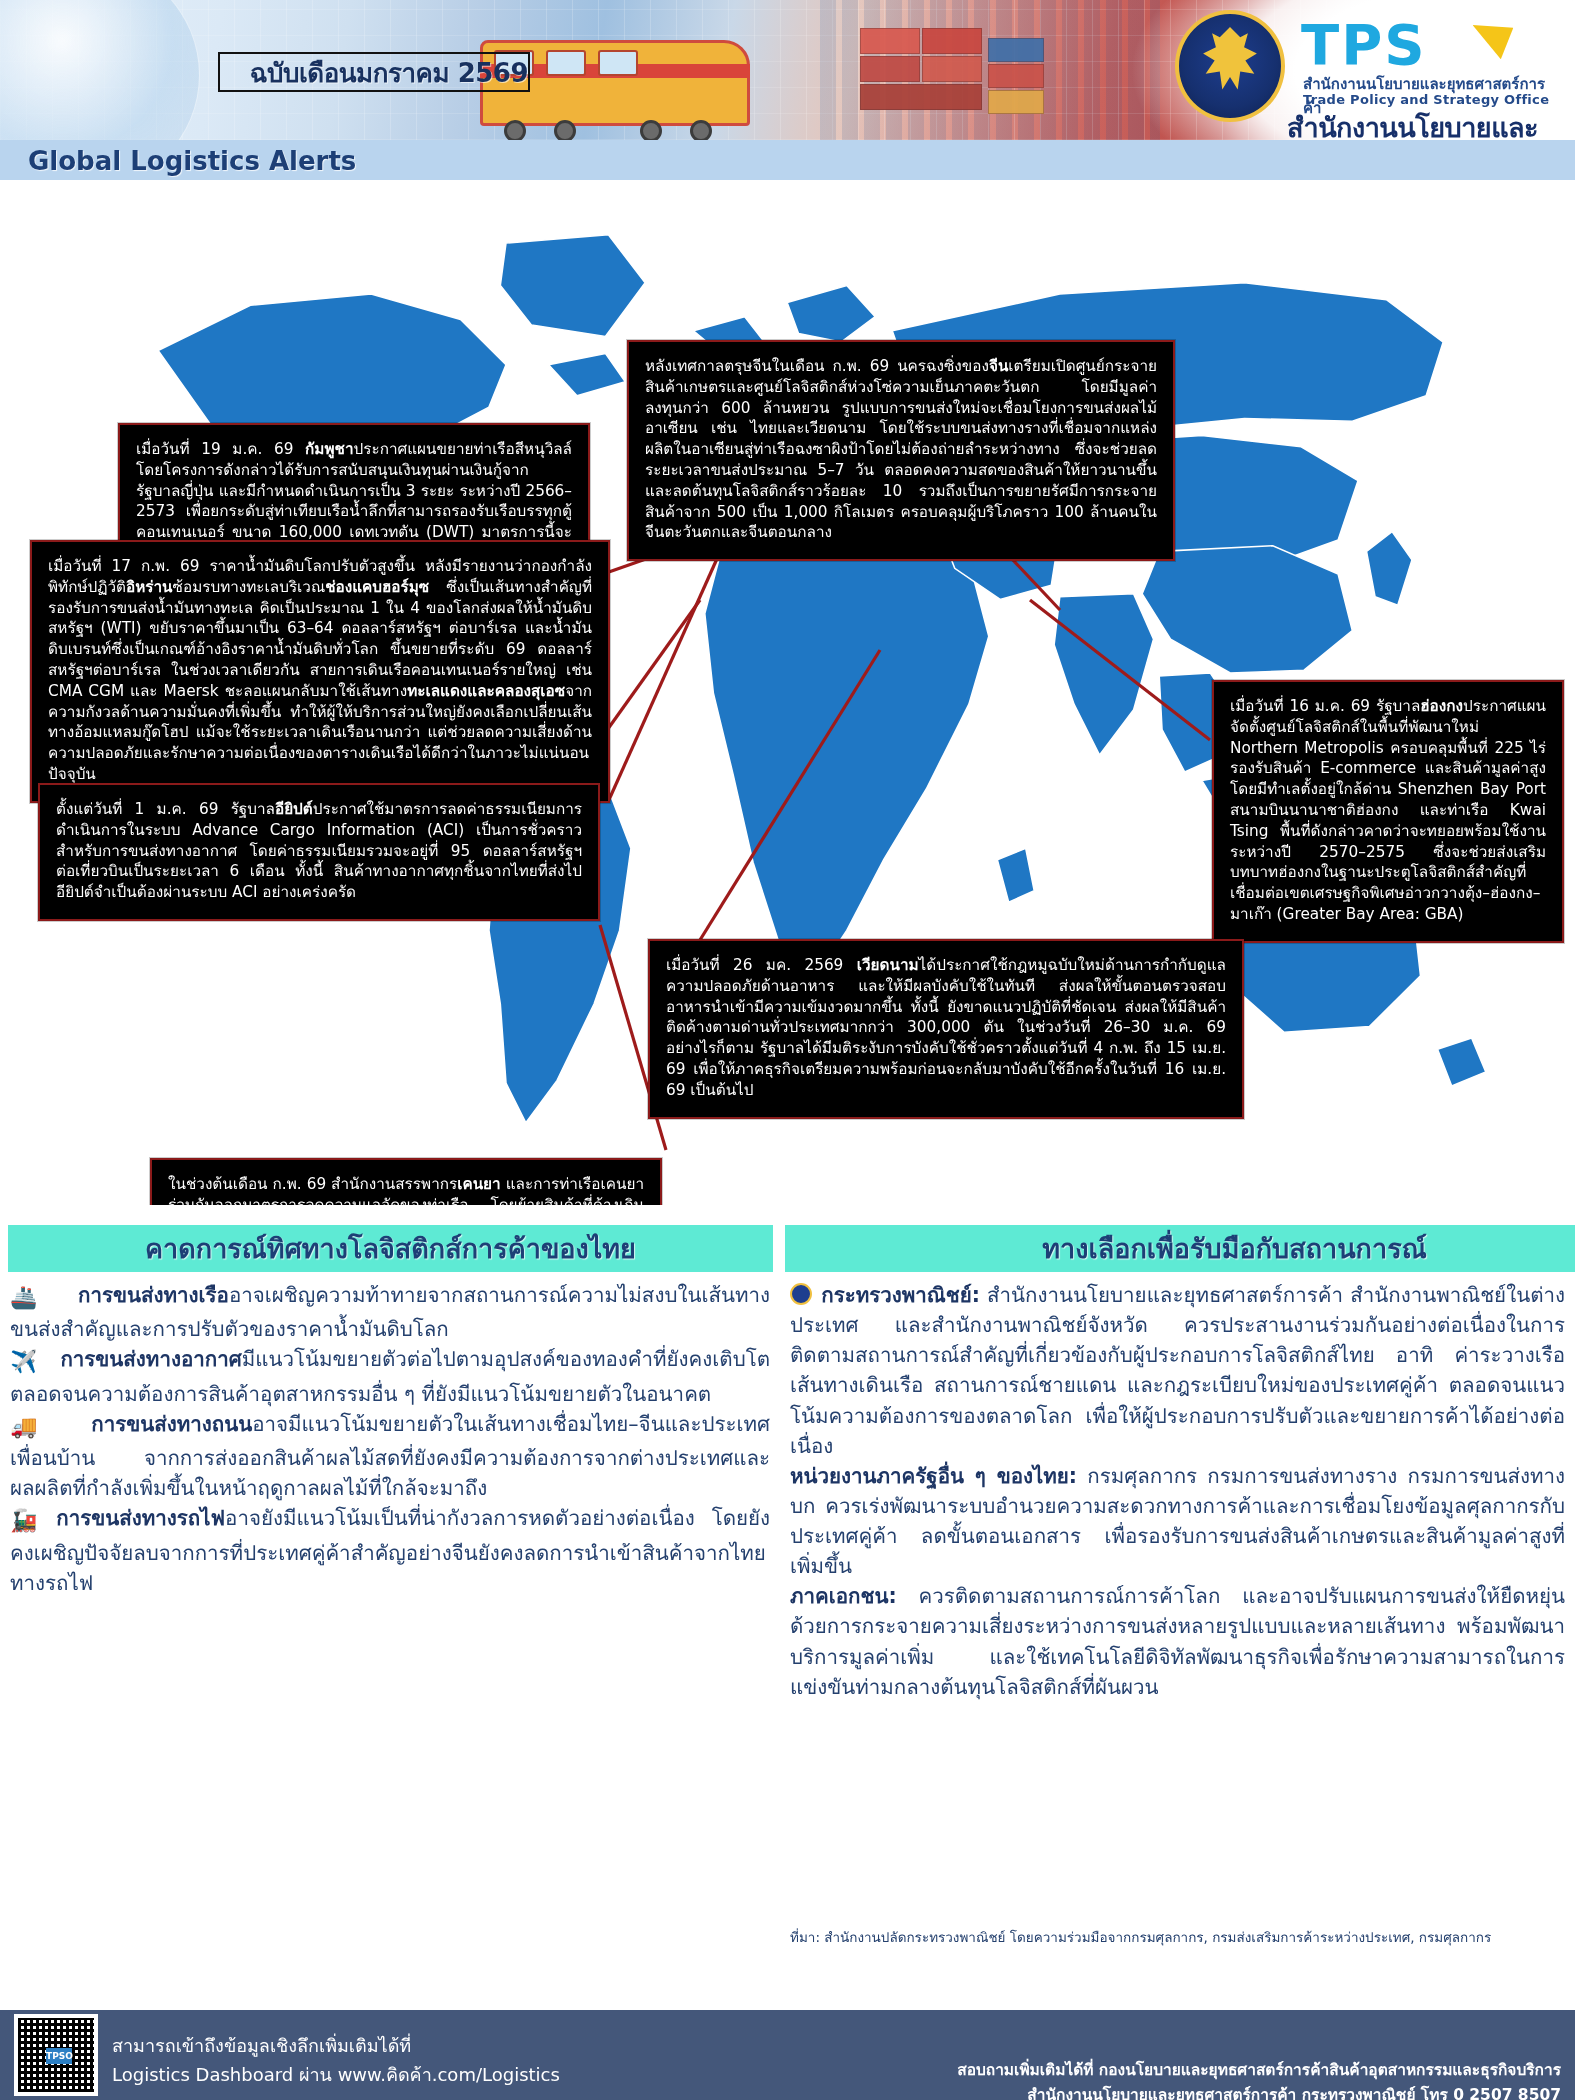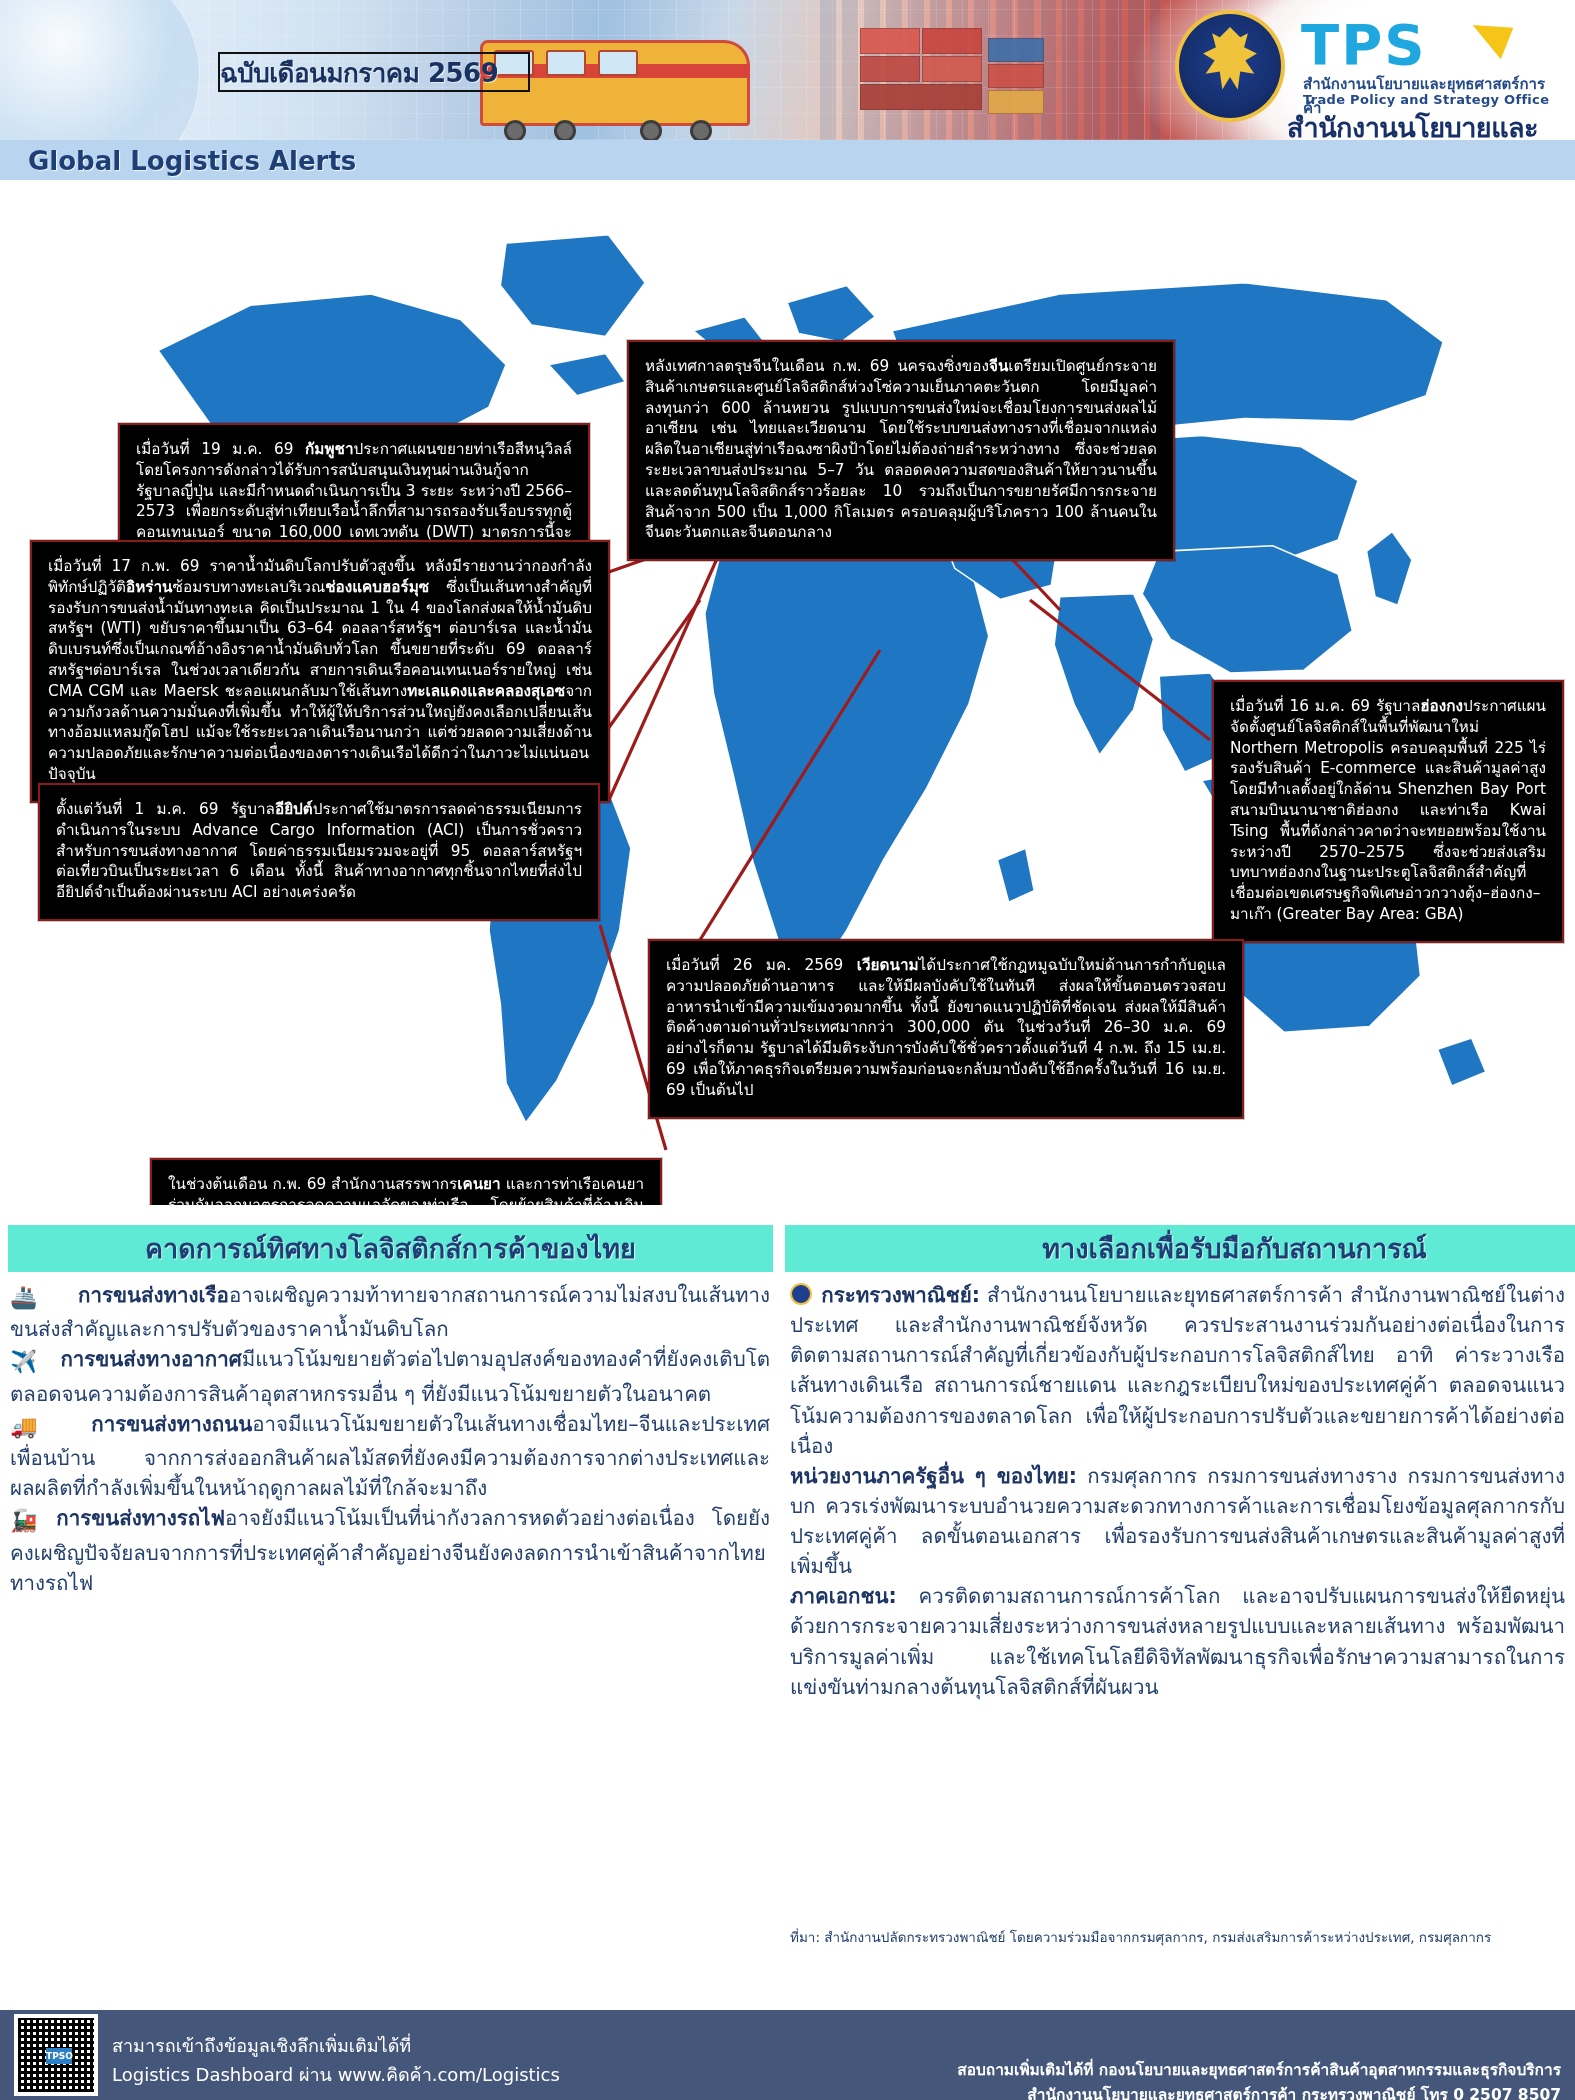--- a/index.html
+++ b/index.html
@@ -46,21 +46,21 @@
 
   .hdr-title {
     position:absolute; left:175px; top:2px; width:380px; text-align:center;
     font-size:41px; font-weight:700; color:#18315f; letter-spacing:-1px;
     text-shadow: 1px 1px 0 rgba(255,255,255,.65);
     line-height:1.15;
   }
   .hdr-subbox {
     position:absolute; left:218px; top:52px; width:312px; height:40px;
     border:2px solid #111; background:transparent;
-    display:flex; align-items:center; justify-content:flex-start;
+    display:flex; align-items:center; justify-content:flex-end;
   }
   .hdr-sub { font-size:26px; font-weight:700; color:#18315f; letter-spacing:-.5px;
     text-shadow: 1px 1px 0 rgba(255,255,255,.6); }
 
   
   .logo-wrap { position:absolute; right:20px; top:6px; width:380px; height:128px; }
   .garuda { position:absolute; left:0; top:4px; width:110px; height:112px; border-radius:50%;
     background: radial-gradient(circle at 50% 45%, #1e3e8f 0%, #16306f 60%, #0d1f4d 100%);
     border:4px solid #f0c040; display:flex; align-items:center; justify-content:center; }
   .garuda-in { width:64px; height:78px; background:#f0c33c;

